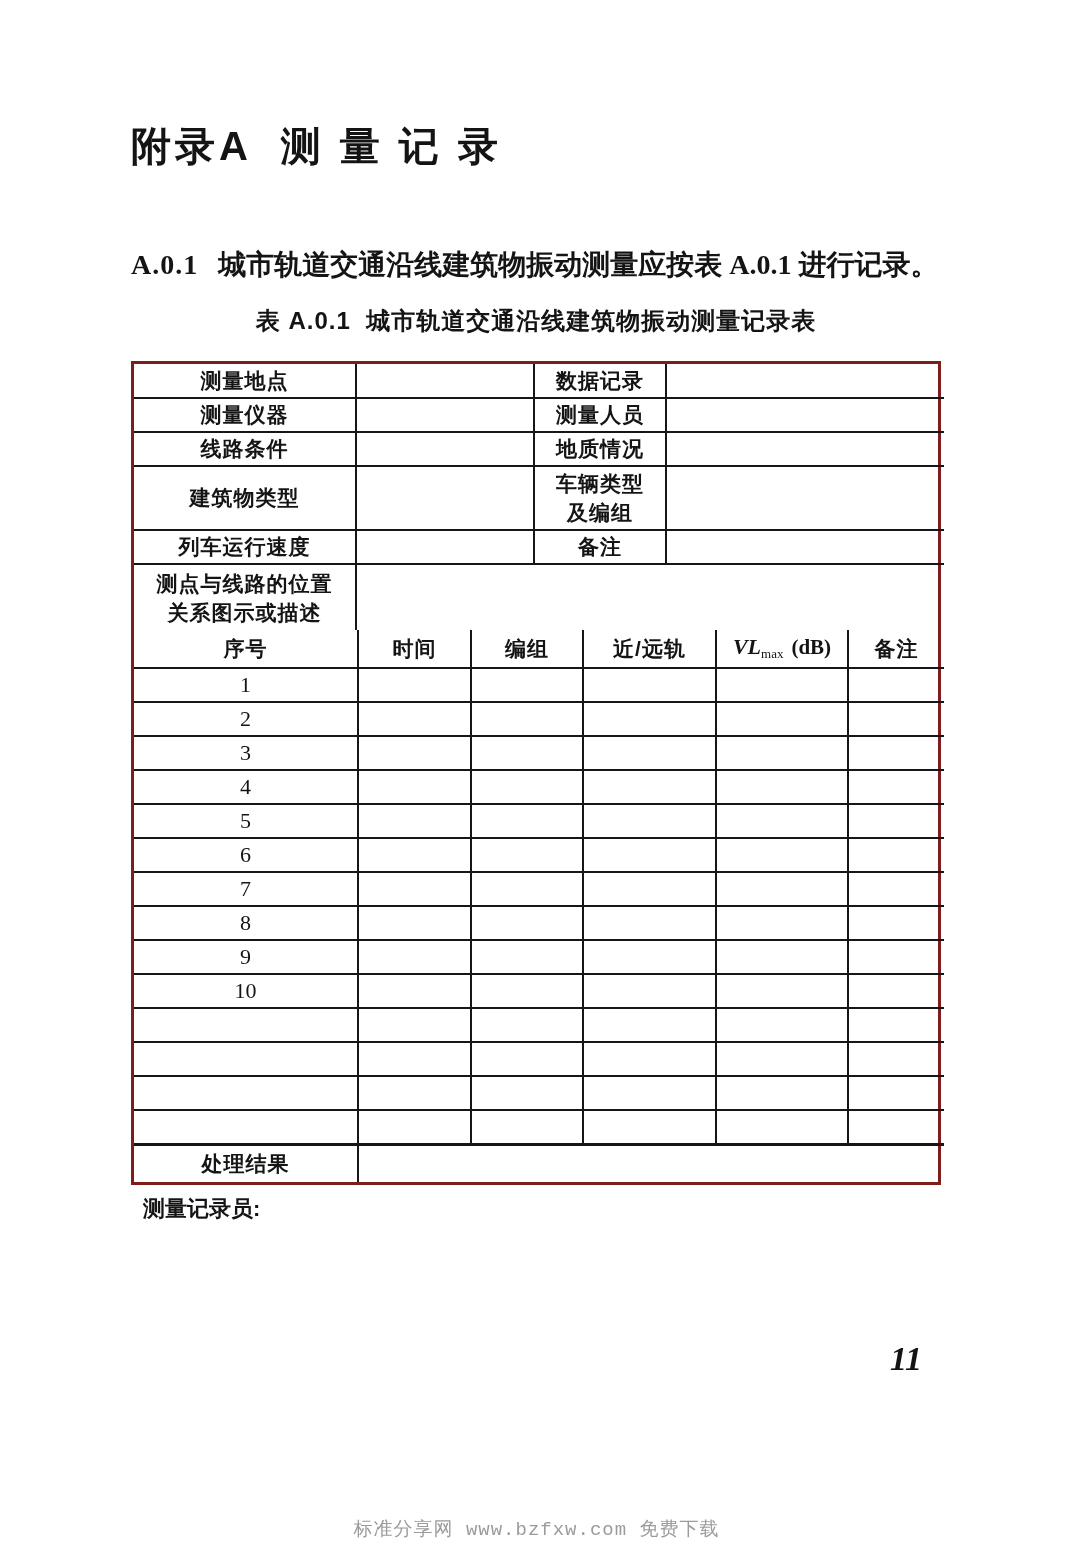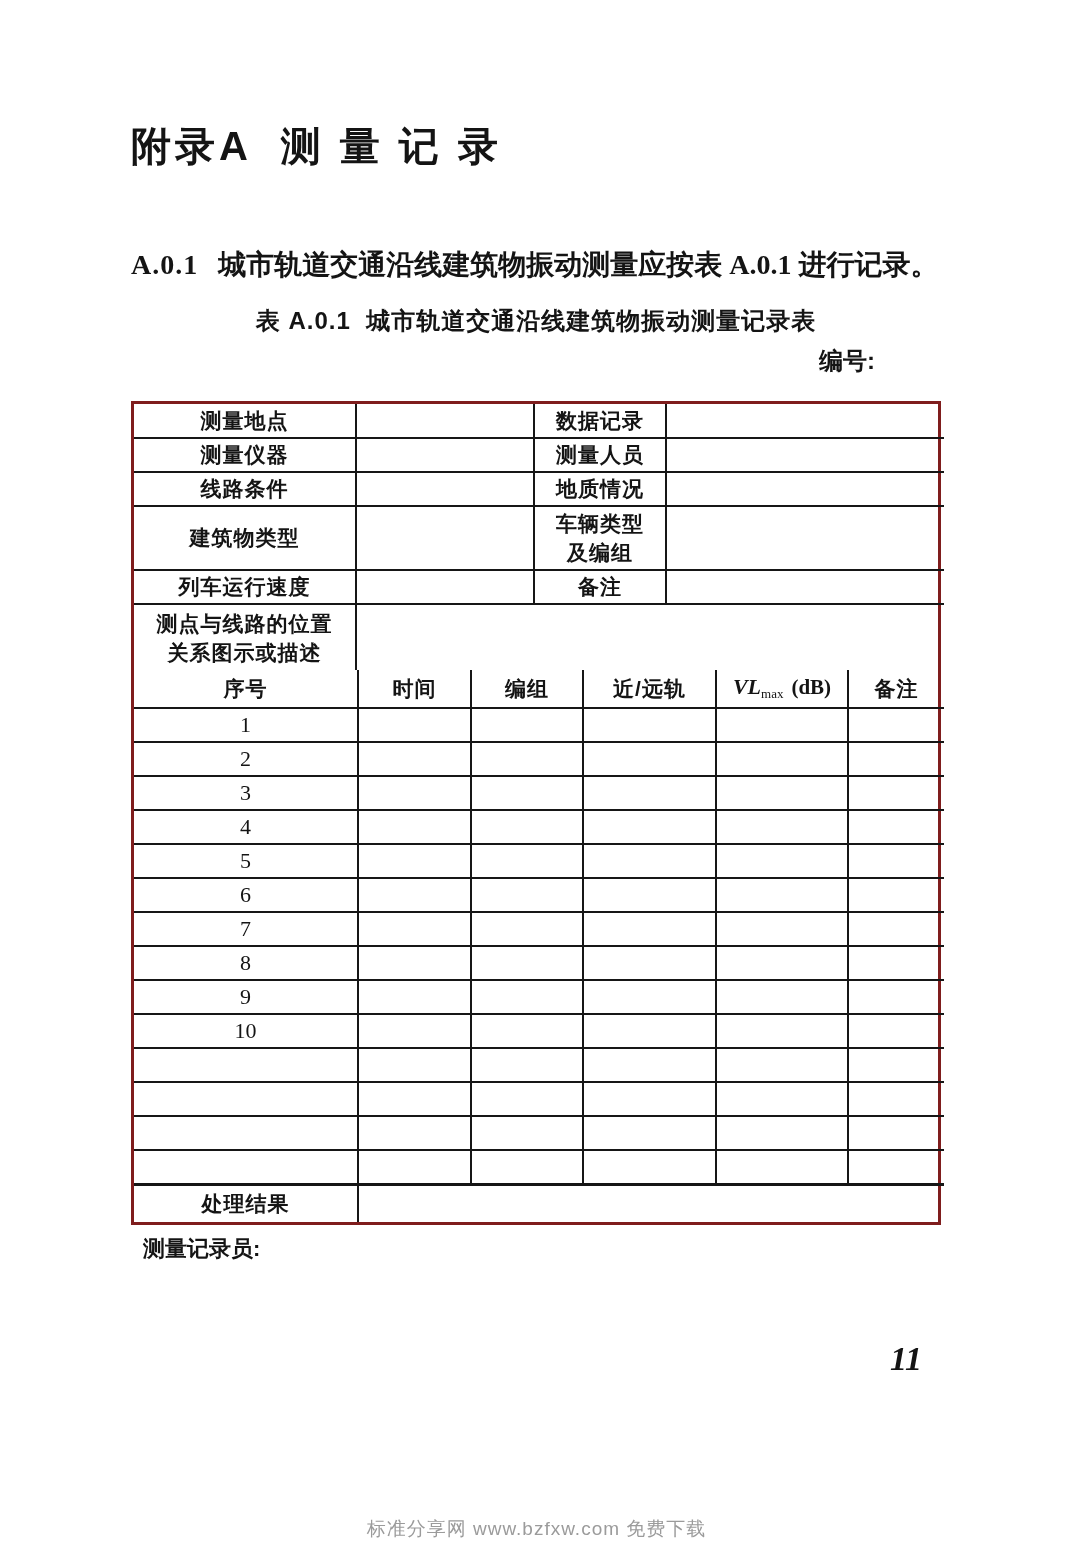--- a/index.html
+++ b/index.html
@@ -66,35 +66,34 @@
     font-size: 22px; font-weight: bold;
   }
   .pageno {
     position: absolute; top: 1340px; right: 151px;
     font-style: italic; font-weight: 600; font-size: 34px;
     font-family: "Liberation Serif", "DejaVu Serif", serif;
   }
   .footer {
     position: absolute; top: 1516px; left: 0; width: 100%;
     text-align: center; color: #9b9b9b; font-size: 19px; letter-spacing: 1px;
-    font-family: Liberation Sans, sans-serif;
+    font-family: Liberation Mono, monospace;
   }
 </style>
 </head>
 <body>
 
 <div class="content">
 
   <h1 class="doc-title">附录A  测 量 记 录</h1>
 
   <p class="clause"><span class="clause-no">A.0.1</span><span>城市轨道交通沿线建筑物振动测量应按表 A.0.1 进行记录。</span></p>
 
   <div class="tbl-caption">表 A.0.1  城市轨道交通沿线建筑物振动测量记录表</div>
 
-  <div class="no-line">编号:</div>
 
   <div class="tbl">
 
     <table class="info">
       <colgroup>
         <col style="width:222px">
           <col style="width:178px">
           <col style="width:132px">
           <col style="width:278px">
       </colgroup>

